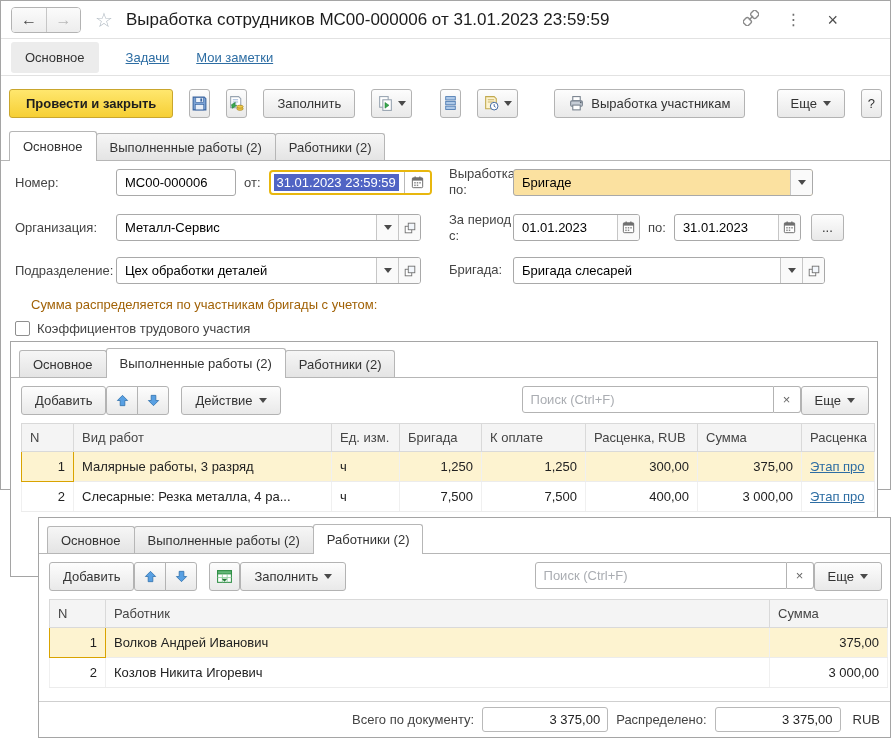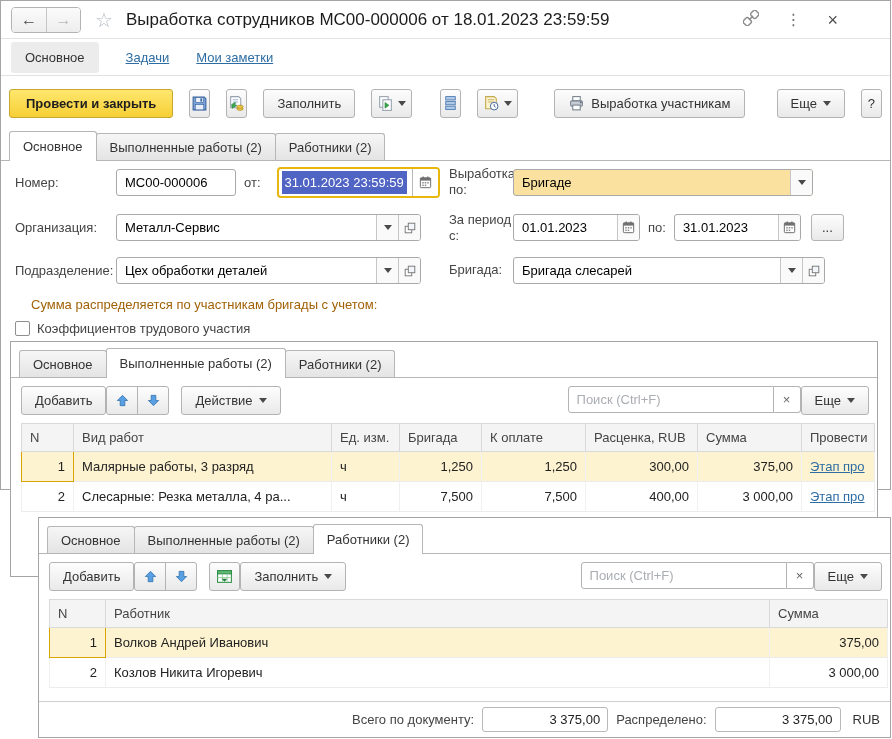--- a/index.html
+++ b/index.html
@@ -49,21 +49,21 @@
 
   
   #formarea { padding:5px 10px 0 14px; color:#444; }
   .frow { display:flex; align-items:center; margin-bottom:13px; }
   .leftpart { display:flex; align-items:center; width:434px; flex:none; }
   .lbl-l { width:101px; flex:none; }
   .lbl-r { width:64px; flex:none; line-height:1.25; }
   .inp { height:27px; border:1px solid #a9a9a9; border-radius:3px; padding:0 8px; font:inherit; color:#000; background:#fff; }
   #numInp { width:120px; }
   .ot { margin:0 8px; }
-  .focusring { display:flex; align-items:stretch; height:31px; border:2px solid #e8b70e; border-radius:4px; background:#fff; overflow:hidden;margin-left:8px; }
+  .focusring { display:flex; align-items:stretch; height:25px; border:2px solid #e8b70e; border-radius:4px; background:#fff; overflow:hidden; }
   .selval { display:flex; align-items:center; margin:2px 0 2px 3px; padding:0 3px; background:#5064c4; color:#fff; white-space:nowrap; }
   .calseg { width:26px; display:flex; align-items:center; justify-content:center; border-left:1px solid #b9b9b9; margin-left:5px; background:#fff; }
   .field { display:flex; align-items:stretch; height:27px; border:1px solid #a9a9a9; border-radius:3px; background:#fff; overflow:hidden; }
   .field .val { display:flex; align-items:center; padding:8px 8px; flex:1; color:#000; white-space:nowrap; overflow:hidden; }
   .field.req { background:#fbe1a0; }
   .seg { width:22px; display:flex; align-items:center; justify-content:center; border-left:1px solid #c6c6c6; background:#fafafa; flex:none; }
   .w305 { width:305px; } .w300 { width:300px; } .w312 { width:312px; } .wdate { width:127px; }
   .dots-btn { width:33px; height:27px; margin-left:10px; }
   .note { color:#a16207; margin:7px 16px 9px; }
   .cbrow { display:flex; align-items:center; margin-bottom:7px; }
@@ -71,21 +71,21 @@
   .cbgap { margin-left:26px; }
   .cb-disabled .cbox { border-color:#c9ced4; }
   .cb-disabled .cblbl { color:#b4bac0; }
 
   
   .ptoolbar { display:flex; padding:8px 8px 8px 10px; }
   .updown { display:flex; }
   .ud { width:32px; } .ud + .ud { margin-left:-1px; border-top-left-radius:0; border-bottom-left-radius:0; }
   .ud:first-child { border-top-right-radius:0; border-bottom-right-radius:0; }
   .search { display:flex; margin-left:auto; height:27px; }
-  .search input { width:206px; border:1px solid #b3b3b3; border-radius:3px 0 0 3px; padding:4px 8px; font:inherit; color:#333; }
+  .search input { width:252px; border:1px solid #b3b3b3; border-radius:3px 0 0 3px; padding:4px 8px; font:inherit; color:#333; }
   .search input::placeholder { color:#aaadb2; }
   .search .clr { width:27px; border:1px solid #b3b3b3; border-left:none; border-radius:0 3px 3px 0; background:#fff;
     display:flex; align-items:center; justify-content:center; color:#666; font-size:13px; }
 
   
   table.grid { border-collapse:collapse; table-layout:fixed; width:calc(100% - 12px); margin-left:10px; }
   .grid th { background:#f4f4f4; border:1px solid #d9d9d9; font-weight:normal; text-align:left; padding:0 8px; height:28px; color:#444; white-space:nowrap; overflow:hidden; }
   .grid td { border-right:1px solid #f0f0f0; border-bottom:1px solid #ececec; padding:0 8px; height:30px; white-space:nowrap; overflow:hidden; color:#222; }
   .grid td:first-child { border-left:1px solid #f0f0f0; }
   .num { text-align:right; }
@@ -106,21 +106,21 @@
   <div id="titlebar">
     <div class="navgroup">
       <div class="navbtn back">
           <span>←</span>
         </div>
       <div class="navbtn fwd">
           <span>→</span>
         </div>
     </div>
     <span class="star">☆</span>
-    <span class="wtitle">Выработка сотрудников МС00-000006 от 18.01.2023 23:59:59</span>
+    <span class="wtitle">Выработка сотрудников МС00-000006 от 31.01.2023 23:59:59</span>
     <span class="tspacer"></span>
     <span class="titleicons">
       <span class="ticon">
         <svg viewBox="0 0 16 16" width="16" height="16" fill="none" stroke="#8a8a8a" stroke-width="1.4">
           <rect x="0.8" y="8.2" width="7" height="7" rx="2.2" transform="rotate(-45 4.3 11.7)"></rect>
           <rect x="8.2" y="0.8" width="7" height="7" rx="2.2" transform="rotate(-45 11.7 4.3)"></rect>
           <path d="M6 10l4-4"></path>
         </svg>
       </span>
       <span class="ticon">⋮</span>
@@ -389,21 +389,21 @@
     </colgroup>
     <thead>
       <tr>
         <th>N</th>
         <th>Вид работ</th>
         <th>Ед. изм.</th>
         <th class="num" style="text-align:left">Бригада</th>
         <th>К оплате</th>
         <th>Расценка, RUB</th>
         <th>Сумма</th>
-        <th>Провести</th>
+        <th>Расценка</th>
       </tr>
     </thead>
     <tbody>
       <tr class="selrow">
         <td class="num nfocus">1</td>
         <td>Малярные работы, 3 разряд</td>
         <td>ч</td>
         <td class="num">1,250</td>
         <td class="num">1,250</td>
         <td class="num">300,00</td>

